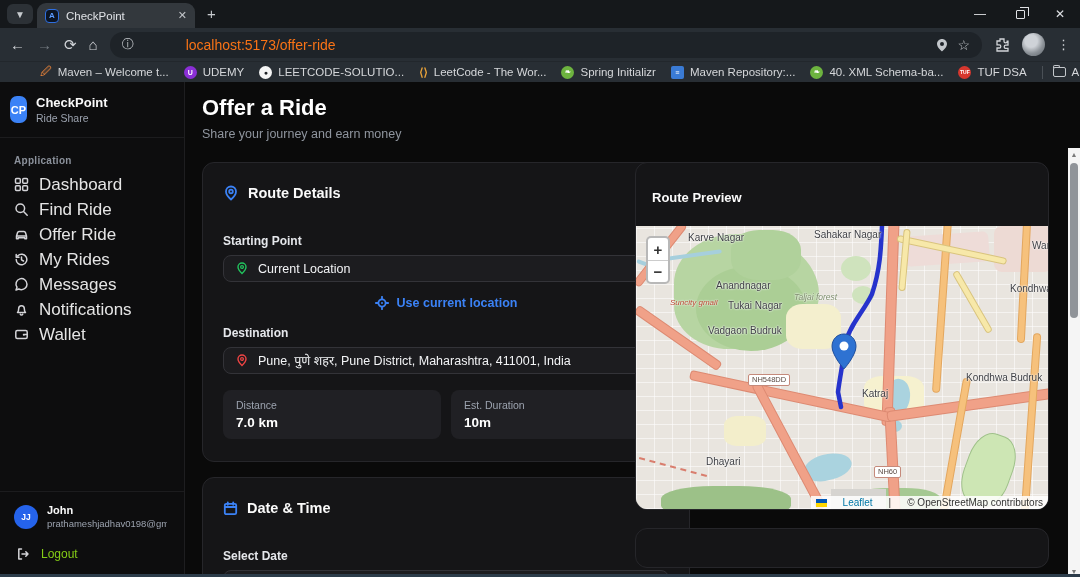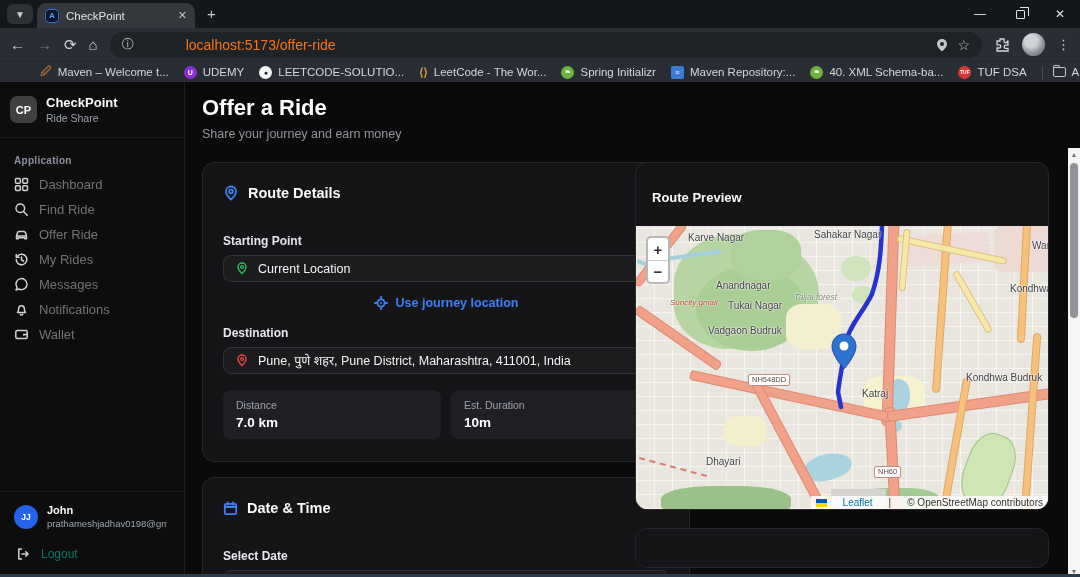--- a/index.html
+++ b/index.html
@@ -42,34 +42,34 @@
     font-size:7px; color:#fff; font-weight:bold; flex:none; }
   .bmright { margin-left:auto; display:flex; align-items:center; gap:10px; }
   .folder { width:13px; height:10px; border:1.3px solid #c3c7cb; border-radius:2px; position:relative; }
   .folder:before { content:""; position:absolute; top:-3px; left:-1px; width:5px; height:2px;
     border:1.3px solid #c3c7cb; border-bottom:0; border-radius:2px 2px 0 0; }
 
   
   .app { display:flex; height:495px; position:relative; }
   .sidebar { width:185px; background:#0d0d0e; border-right:1px solid #1e1e20; position:relative; flex:none; }
   .brand { display:flex; align-items:center; gap:9px; padding:13px 10px 13px 10px; border-bottom:1px solid #1c1c1e; }
-  .brandlogo { width:27px; height:27px; border-radius:7px; background:#404040; color:#fff; font-weight:bold;
+  .brandlogo { width:17px; height:27px; border-radius:7px; background:#3b82f6; color:#fff; font-weight:bold;
     font-size:11px; display:flex; align-items:center; justify-content:center; }
   .brandname { color:#fafafa; font-size:13px; font-weight:bold; }
   .brandtag { color:#9ca3af; font-size:10.5px; margin-top:2px; }
   .sectionlabel { color:#8b919b; font-size:10px; font-weight:bold; letter-spacing:.3px; margin:17px 0 6px 14px; }
-  .navitem { display:flex; align-items:center; gap:10px; padding:6px 14px; color:#737373; font-size:13px; height:25px; }
+  .navitem { display:flex; align-items:center; gap:10px; padding:6px 14px; color:#e5e5e5; font-size:17px; height:25px; }
   .navitem svg { flex:none; }
   .userblock { position:absolute; left:0; right:0; bottom:0; border-top:1px solid #1c1c1e; padding:10px 0 16px 0; }
   .userrow { display:flex; align-items:center; gap:9px; padding:2px 14px 10px 14px; }
   .useravatar { width:24px; height:24px; border-radius:50%; background:#2563eb; color:#fff; font-size:8.5px;
     font-weight:bold; display:flex; align-items:center; justify-content:center; flex:none; }
   .username { color:#fafafa; font-size:11px; font-weight:bold; }
   .useremail { color:#9ca3af; font-size:9.5px; margin-top:2px; max-width:120px; white-space:nowrap; overflow:hidden; }
-  .logoutrow { display:flex; align-items:flex-start; gap:11px; padding:8px 16px 0 16px; color:#0f766e; font-size:12px; }
+  .logoutrow { display:flex; align-items:flex-start; gap:11px; padding:8px 16px 0 16px; color:#84cc16; font-size:12px; }
 
   .main { flex:1; position:relative; overflow:hidden; padding:13px 28px 0 17px; }
   .pagetitle { color:#fff; font-size:22px; font-weight:bold; }
   .pagesub { color:#8f959e; font-size:12.5px; margin-top:6px; }
   .cols { display:flex; gap:15px; margin-top:21px; align-items:flex-start; }
   .card { background:#151517; border:1px solid #26262a; border-radius:12px; }
   .card-left { width:488px; padding:22px 20px; }
   .cardhead { display:flex; align-items:center; gap:9px; color:#fafafa; font-size:14.5px; font-weight:bold; }
   .fieldlabel { color:#e5e7eb; font-size:12px; font-weight:bold; margin-top:33px; }
   .fieldlabel.tight { margin-top:16px; }
@@ -314,21 +314,21 @@
             </svg>
             <span>Current Location</span>
           </div>
 
           <div class="uselink">
             <svg width="14" height="14" viewBox="0 0 14 14">
               <circle cx="7" cy="7" r="3.6" class="icblue"></circle>
                 <circle cx="7" cy="7" r="1" fill="#3b82f6" stroke="none"></circle>
               <path d="M7,0.8 V2.6 M7,11.4 V13.2 M0.8,7 H2.6 M11.4,7 H13.2" class="icblue"></path>
             </svg>
-            <span>Use journey location</span>
+            <span>Use current location</span>
           </div>
 
           <div class="fieldlabel tight">Destination</div>
           <div class="inputbox">
             <svg width="12" height="13" viewBox="0 0 12 13">
               <path d="M6,1 C3.8,1 2,2.8 2,5 c0,2.8 4,6.5 4,6.5 S10,7.8 10,5 C10,2.8 8.2,1 6,1 Z" fill="none" stroke="#ef4444" stroke-width="1.4"></path>
               <circle cx="6" cy="5" r="1.4" fill="none" stroke="#ef4444" stroke-width="1.2"></circle>
             </svg>
             <span>Pune, पुणे शहर, Pune District, Maharashtra, 411001, India</span>
           </div>

